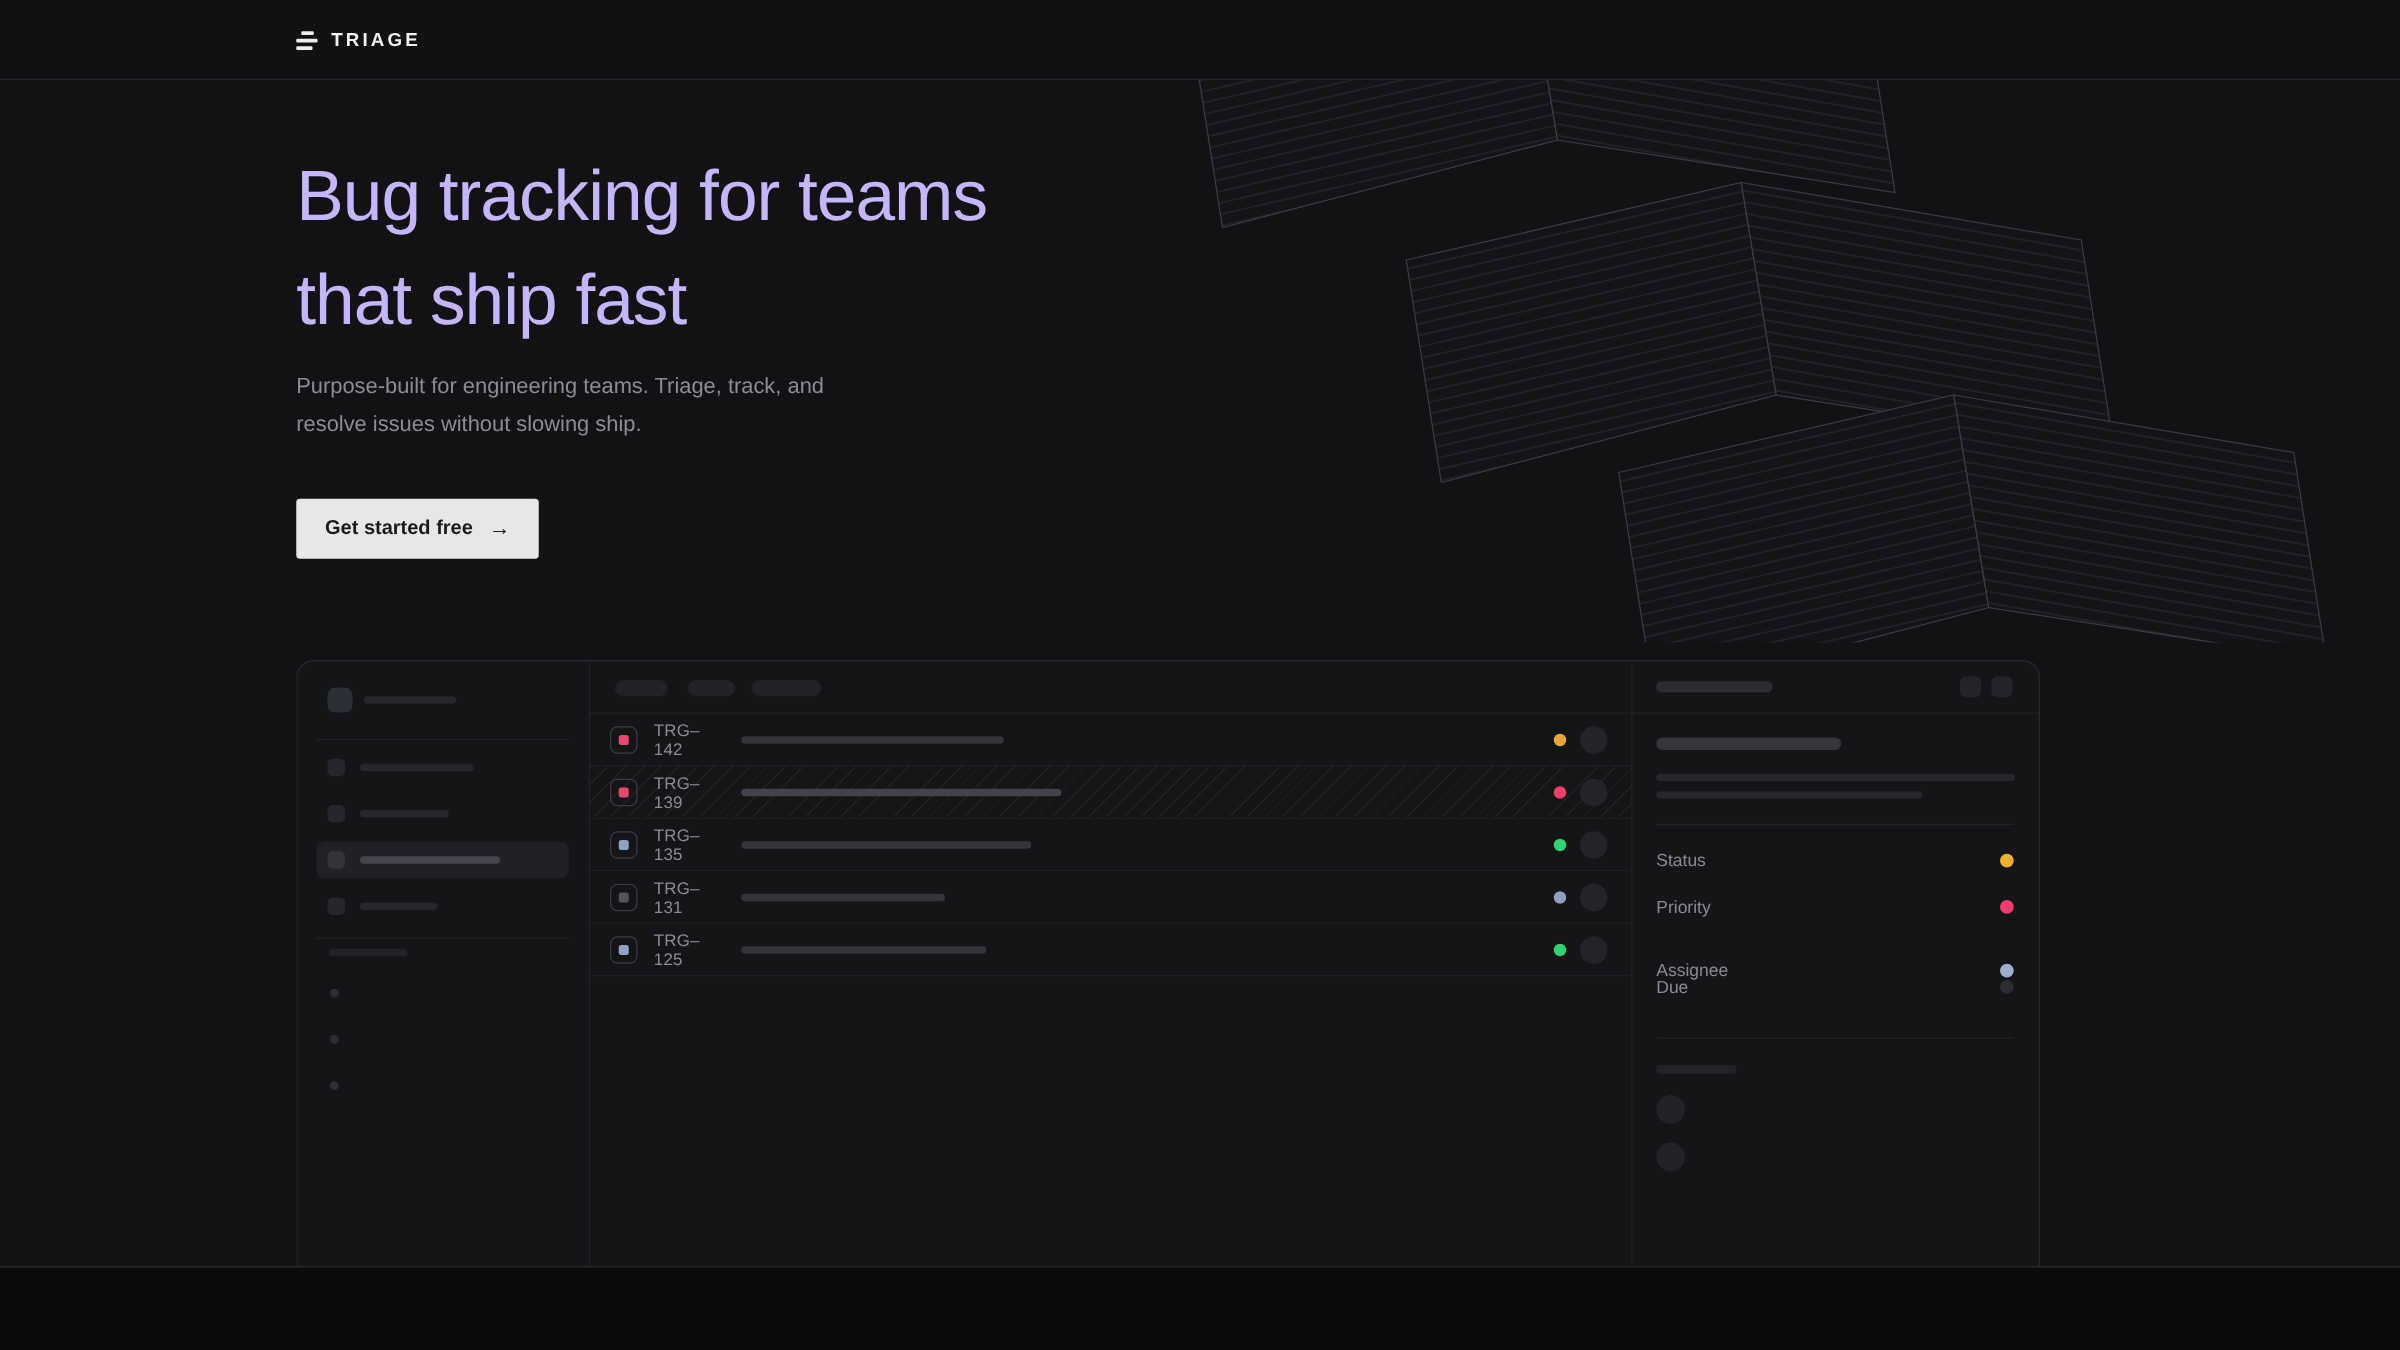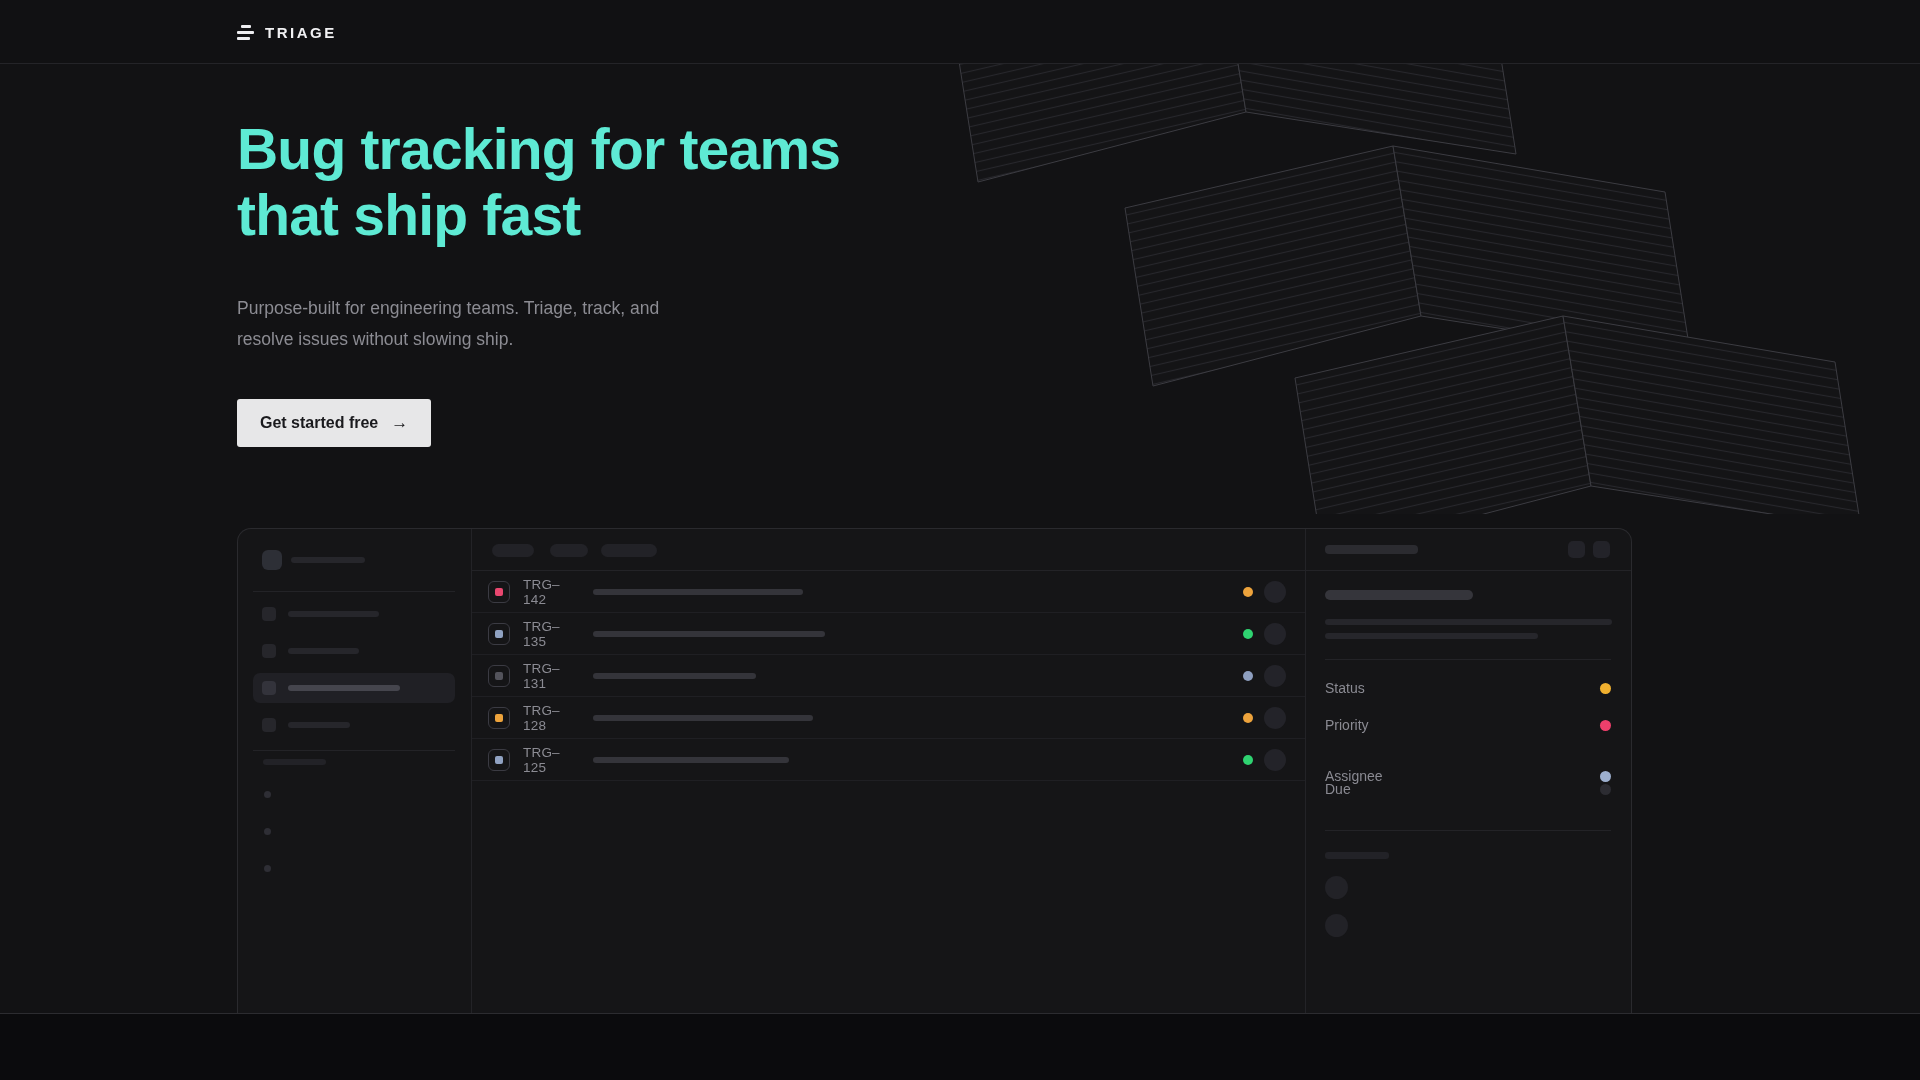--- a/index.html
+++ b/index.html
@@ -26,22 +26,22 @@
   .login { font-size:15px; color:#b4b4bb; cursor:pointer; }
   .signup { height:34px; padding:0 18px; display:flex; align-items:center;
             border:1px solid #46464c; border-radius:5px; background:transparent;
             color:#ececef; font-size:15px; font-family:inherit; cursor:pointer; }
 
   
   .bg-shapes { position:absolute; left:0; top:64px; z-index:0; pointer-events:none; }
 
   
   .hero-title { position:absolute; left:237px; top:116px; z-index:2;
-    font-size:57px; line-height:66px; font-weight:700; letter-spacing:-0.8px;
-    color:#5eead4; white-space:pre-line; }
+    font-size:57px; line-height:83px; font-weight:400; letter-spacing:-0.8px;
+    color:#c4b5fd; white-space:pre-line; }
   .hero-sub { position:absolute; left:237px; top:293px; z-index:2;
     font-size:17.5px; line-height:31px; color:#8c8c93; white-space:pre-line; }
   .cta { position:absolute; left:237px; top:399px; z-index:2;
     height:48px; padding:0 23px; display:inline-flex; align-items:center; gap:13px;
     background:#e7e7e8; border:none; border-radius:3px; cursor:pointer;
     font-family:inherit; font-size:16px; font-weight:700; color:#1a1a1d; }
   .cta .arrow { font-size:17px; font-weight:400; }
 
   
   .mock { position:absolute; left:237px; top:528px; width:1395px; height:485px; z-index:3;
@@ -183,20 +183,31 @@
             <i style="background: rgb(233, 71, 111);"></i>
           </span>
     <span class="issue-id">TRG–142</span>
     <span class="issue-bar" style="width: 210px;"></span>
     <span class="row-right">
       <span class="status-dot" style="background: rgb(237, 163, 60);"></span>
       <span class="row-avatar"></span>
     </span>
   </div>
 
+  <div class="row hl">
+    <span class="issue-ic">
+            <i style="background: rgb(233, 71, 111);"></i>
+          </span>
+    <span class="issue-id">TRG–139</span>
+    <span class="issue-bar" style="width: 256px;"></span>
+    <span class="row-right">
+      <span class="status-dot" style="background: rgb(238, 63, 104);"></span>
+      <span class="row-avatar"></span>
+    </span>
+  </div>
 
 
   <div class="row">
     <span class="issue-ic">
             <i style="background: rgb(144, 162, 194);"></i>
           </span>
     <span class="issue-id">TRG–135</span>
     <span class="issue-bar" style="width: 232px;"></span>
     <span class="row-right">
       <span class="status-dot" style="background: rgb(47, 211, 113);"></span>
@@ -209,31 +220,20 @@
             <i style="background: rgb(83, 83, 91);"></i>
           </span>
     <span class="issue-id">TRG–131</span>
     <span class="issue-bar" style="width: 163px;"></span>
     <span class="row-right">
       <span class="status-dot" style="background: rgb(142, 159, 192);"></span>
       <span class="row-avatar"></span>
     </span>
   </div>
 
-  <div class="row">
-    <span class="issue-ic">
-            <i style="background: rgb(237, 163, 60);"></i>
-          </span>
-    <span class="issue-id">TRG–128</span>
-    <span class="issue-bar" style="width: 220px;"></span>
-    <span class="row-right">
-      <span class="status-dot" style="background: rgb(237, 163, 60);"></span>
-      <span class="row-avatar"></span>
-    </span>
-  </div>
 
   <div class="row">
     <span class="issue-ic">
             <i style="background: rgb(144, 162, 194);"></i>
           </span>
     <span class="issue-id">TRG–125</span>
     <span class="issue-bar" style="width: 196px;"></span>
     <span class="row-right">
       <span class="status-dot" style="background: rgb(47, 211, 113);"></span>
       <span class="row-avatar"></span>

